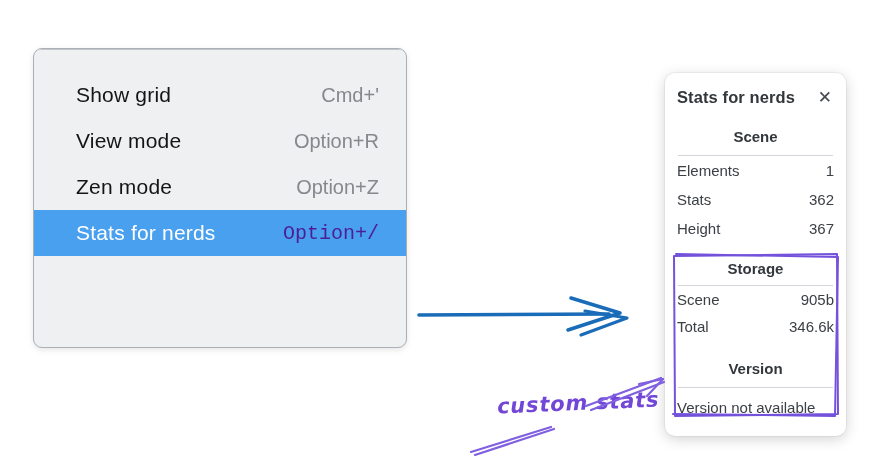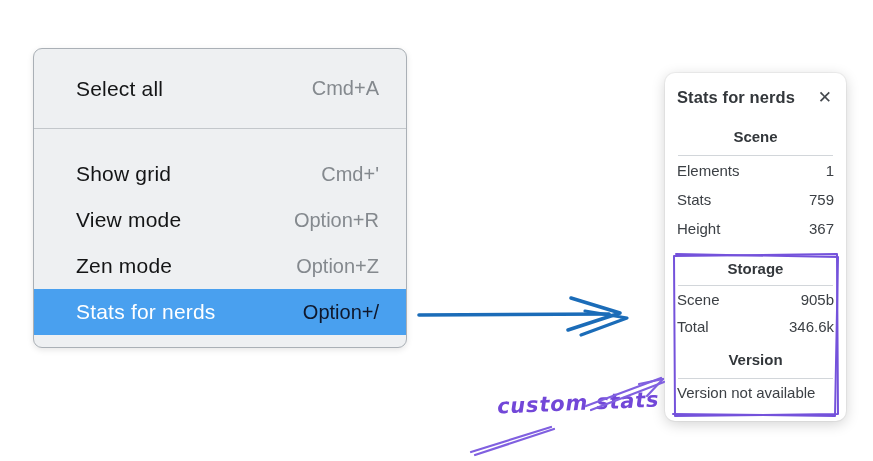--- a/index.html
+++ b/index.html
@@ -28,21 +28,21 @@
     box-sizing:border-box;
   }
   .menu-item.first { height:79px; }
   .menu-group { padding-top:22px; }
   .menu-group .menu-item { height:46px;gap:32px; }
   .mi-label { font-size:21px; color:#141516; letter-spacing:0.2px; }
   .mi-shortcut { font-size:20px; color:#84898e; }
   .menu-sep { height:1px; background:#c3c7cb; }
   .menu-item.selected { background:#49a0ef; }
   .menu-item.selected .mi-label { color:#ffffff; }
-  .menu-item.selected .mi-shortcut { color:#0f172a; }
+  .menu-item.selected .mi-shortcut { color:#4c1d95;font-family:Liberation Mono, monospace; }
 
   
   .panel {
     position:absolute; left:665px; top:73px;
     width:181px;
     background:#ffffff;
     border-radius:10px;
     box-shadow:0 3px 14px rgba(0,0,0,0.18), 0 0 0 1px rgba(0,0,0,0.04);
     box-sizing:border-box;
     padding:12px 12px 14px 12px;
@@ -57,31 +57,31 @@
   .close-btn {
     font-size:17px; color:#45494e; line-height:1;
     cursor:default; padding:1px 2px;
   }
   .sec-header {
     text-align:center; font-weight:bold; font-size:15px;
     color:#33373b; height:24px; line-height:24px;
   }
   .sec-header.scene   { margin-top:16px; }
   .sec-header.storage { margin-top:14px; }
-  .sec-header.version { margin-top:8px; }
+  .sec-header.version { margin-top:17px; }
   .hr { height:1px; background:#d2d6da; margin:0 1px; }
   .hr.h1 { margin-top:6px; }
   .hr.h2 { margin-top:4px; }
   .hr.h3 { margin-top:6px; }
   .row {
     display:flex; align-items:center; justify-content:space-between;
     height:29px;
   }
   .row.sm { height:27px; }
-  .note { height:28px; line-height:28px; }
+  .note { height:28px; line-height:28px; margin-top:6px; }
 
   
   .highlight-box { position:absolute; left:5px; top:178px; pointer-events:none; }
 
   
   .flow-arrow { position:absolute; left:413px; top:294px; }
   .annot-arrows { position:absolute; left:455px; top:365px; }
   .annot-label {
     position:absolute; left:497px; top:391px;
     font-family:"DejaVu Sans", sans-serif;
@@ -91,24 +91,20 @@
     color:#7247d8;
     letter-spacing:0.8px;
     transform:rotate(-2.5deg);
     white-space:nowrap;
   }
 </style>
 </head>
 <body>
 
 <div class="menu">
-  <div class="menu-item first">
-    <span class="mi-label">Select all</span>
-    <span class="mi-shortcut">Cmd+A</span>
-  </div>
   <div class="menu-sep"></div>
   <div class="menu-group">
     <div class="menu-item">
       <span class="mi-label">Show grid</span>
       <span class="mi-shortcut">Cmd+'</span>
     </div>
     <div class="menu-item">
       <span class="mi-label">View mode</span>
       <span class="mi-shortcut">Option+R</span>
     </div>
@@ -138,21 +134,21 @@
   </div>
 
   <div class="sec-header scene">Scene</div>
   <div class="hr h1"></div>
   <div class="row">
     <span>Elements</span>
     <span>1</span>
   </div>
   <div class="row">
     <span>Stats</span>
-    <span>759</span>
+    <span>362</span>
   </div>
   <div class="row">
     <span>Height</span>
     <span>367</span>
   </div>
 
   <div class="sec-header storage">Storage</div>
   <div class="hr h2"></div>
   <div class="row sm">
     <span>Scene</span>

